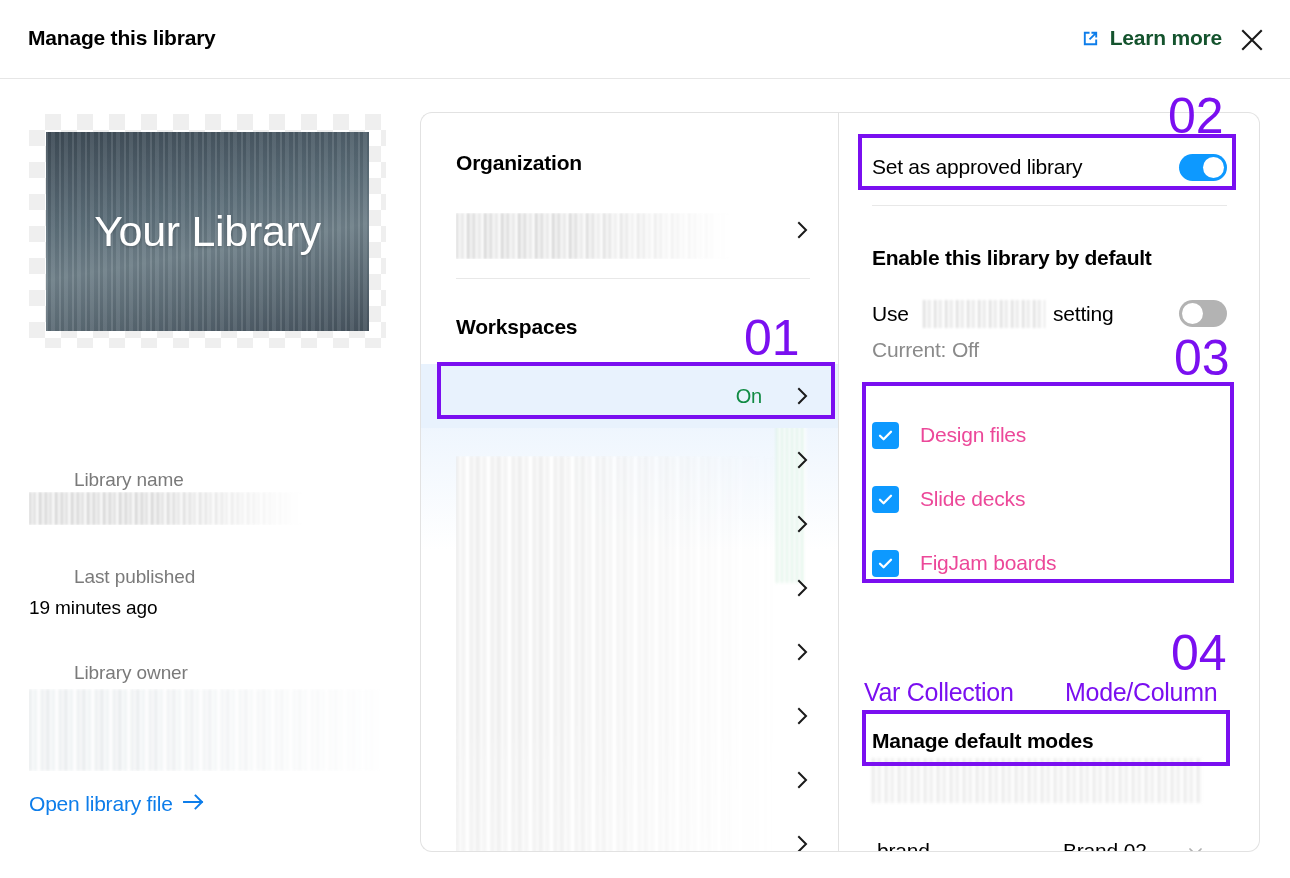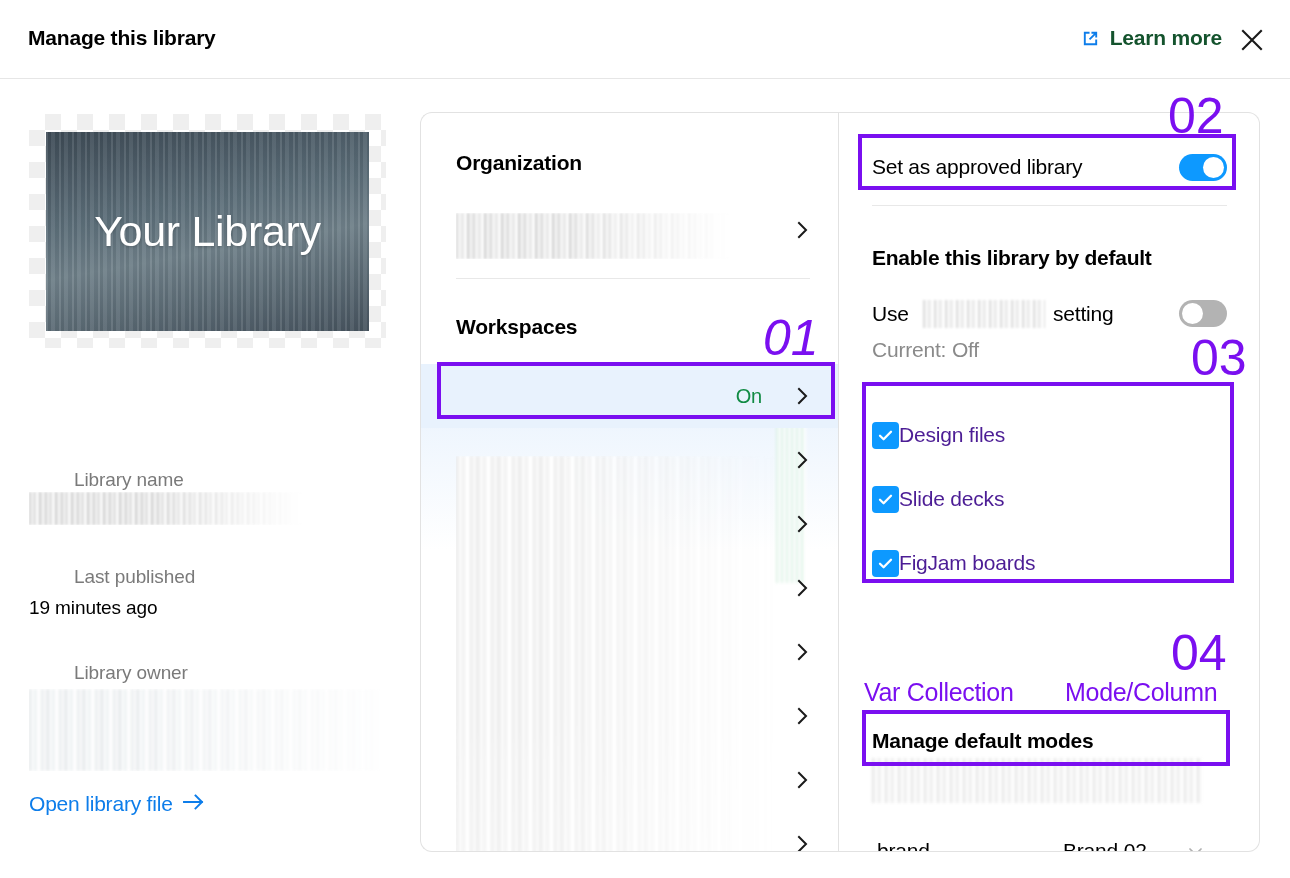--- a/index.html
+++ b/index.html
@@ -200,21 +200,21 @@
   .use-post { position: absolute; left: 181px; top: 2px; font-size: 21px; letter-spacing:-0.2px; }
   .use-toggle { position: absolute; right: 0; top: 0; }
   .current-off { position: absolute; left: 33px; top: 225px; font-size: 21px; color: #8A8A8A; letter-spacing:-0.2px; }
 
   .check-list { position: absolute; left: 33px; top: 290px; width: 355px; }
   .check-row { display: flex; align-items: center; height: 64px; cursor: pointer; }
   .checkbox {
     width: 27px; height: 27px; border-radius: 4px; background: #0D99FF;
     display: flex; align-items: center; justify-content: center; flex: none;
   }
-  .check-text { font-size: 21px; letter-spacing: -0.2px; color:#4c1d95; }
+  .check-text { margin-left: 21px; font-size: 21px; letter-spacing: -0.2px; color:#ec4899; }
 
   .modes-head { position: absolute; left: 33px; top: 616px; font-size: 21px; font-weight: bold; letter-spacing:-0.25px; }
   .modes-redact-top {
     position:absolute; left:33px; top:645px; width:330px; height:45px;
     background: repeating-linear-gradient(90deg,
       #e2e2e2 0px,#e2e2e2 2px,#fbfbfb 2px,#fbfbfb 6px,
       #eeeeee 6px,#eeeeee 9px,#ffffff 9px,#ffffff 13px);
     filter: blur(1.4px);
   }
   .mode-row {
@@ -230,25 +230,25 @@
   .anno-num {
     position: absolute; color: #7A0FF0; font-size: 50px; letter-spacing: 0px;
     font-family: "Liberation Sans", sans-serif; font-weight: normal; line-height: 1;
     pointer-events: none;
   }
   .anno-label {
     position: absolute; color: #7A0FF0; font-size: 25px; letter-spacing: -0.3px;
     pointer-events: none; white-space: nowrap;
   }
   #box01 { left: 437px; top: 362px; width: 398px; height: 57px; }
-  #num01 { left: 763px; top: 313px; font-style: italic; }
+  #num01 { left: 744px; top: 313px; }
   #box02 { left: 858px; top: 134px; width: 378px; height: 56px; }
   #num02 { left: 1168px; top: 91px; }
   #box03 { left: 862px; top: 382px; width: 372px; height: 201px; }
-  #num03 { left: 1174px; top: 333px; margin-left: 17px; }
+  #num03 { left: 1174px; top: 333px; }
   #box04 { left: 862px; top: 710px; width: 368px; height: 56px; }
   #num04 { left: 1171px; top: 628px; }
   #lbl-varcol { left: 864px; top: 678px; }
   #lbl-modecol { left: 1065px; top: 678px; }
 </style>
 </head>
 <body>
 
 <div class="app">
 

